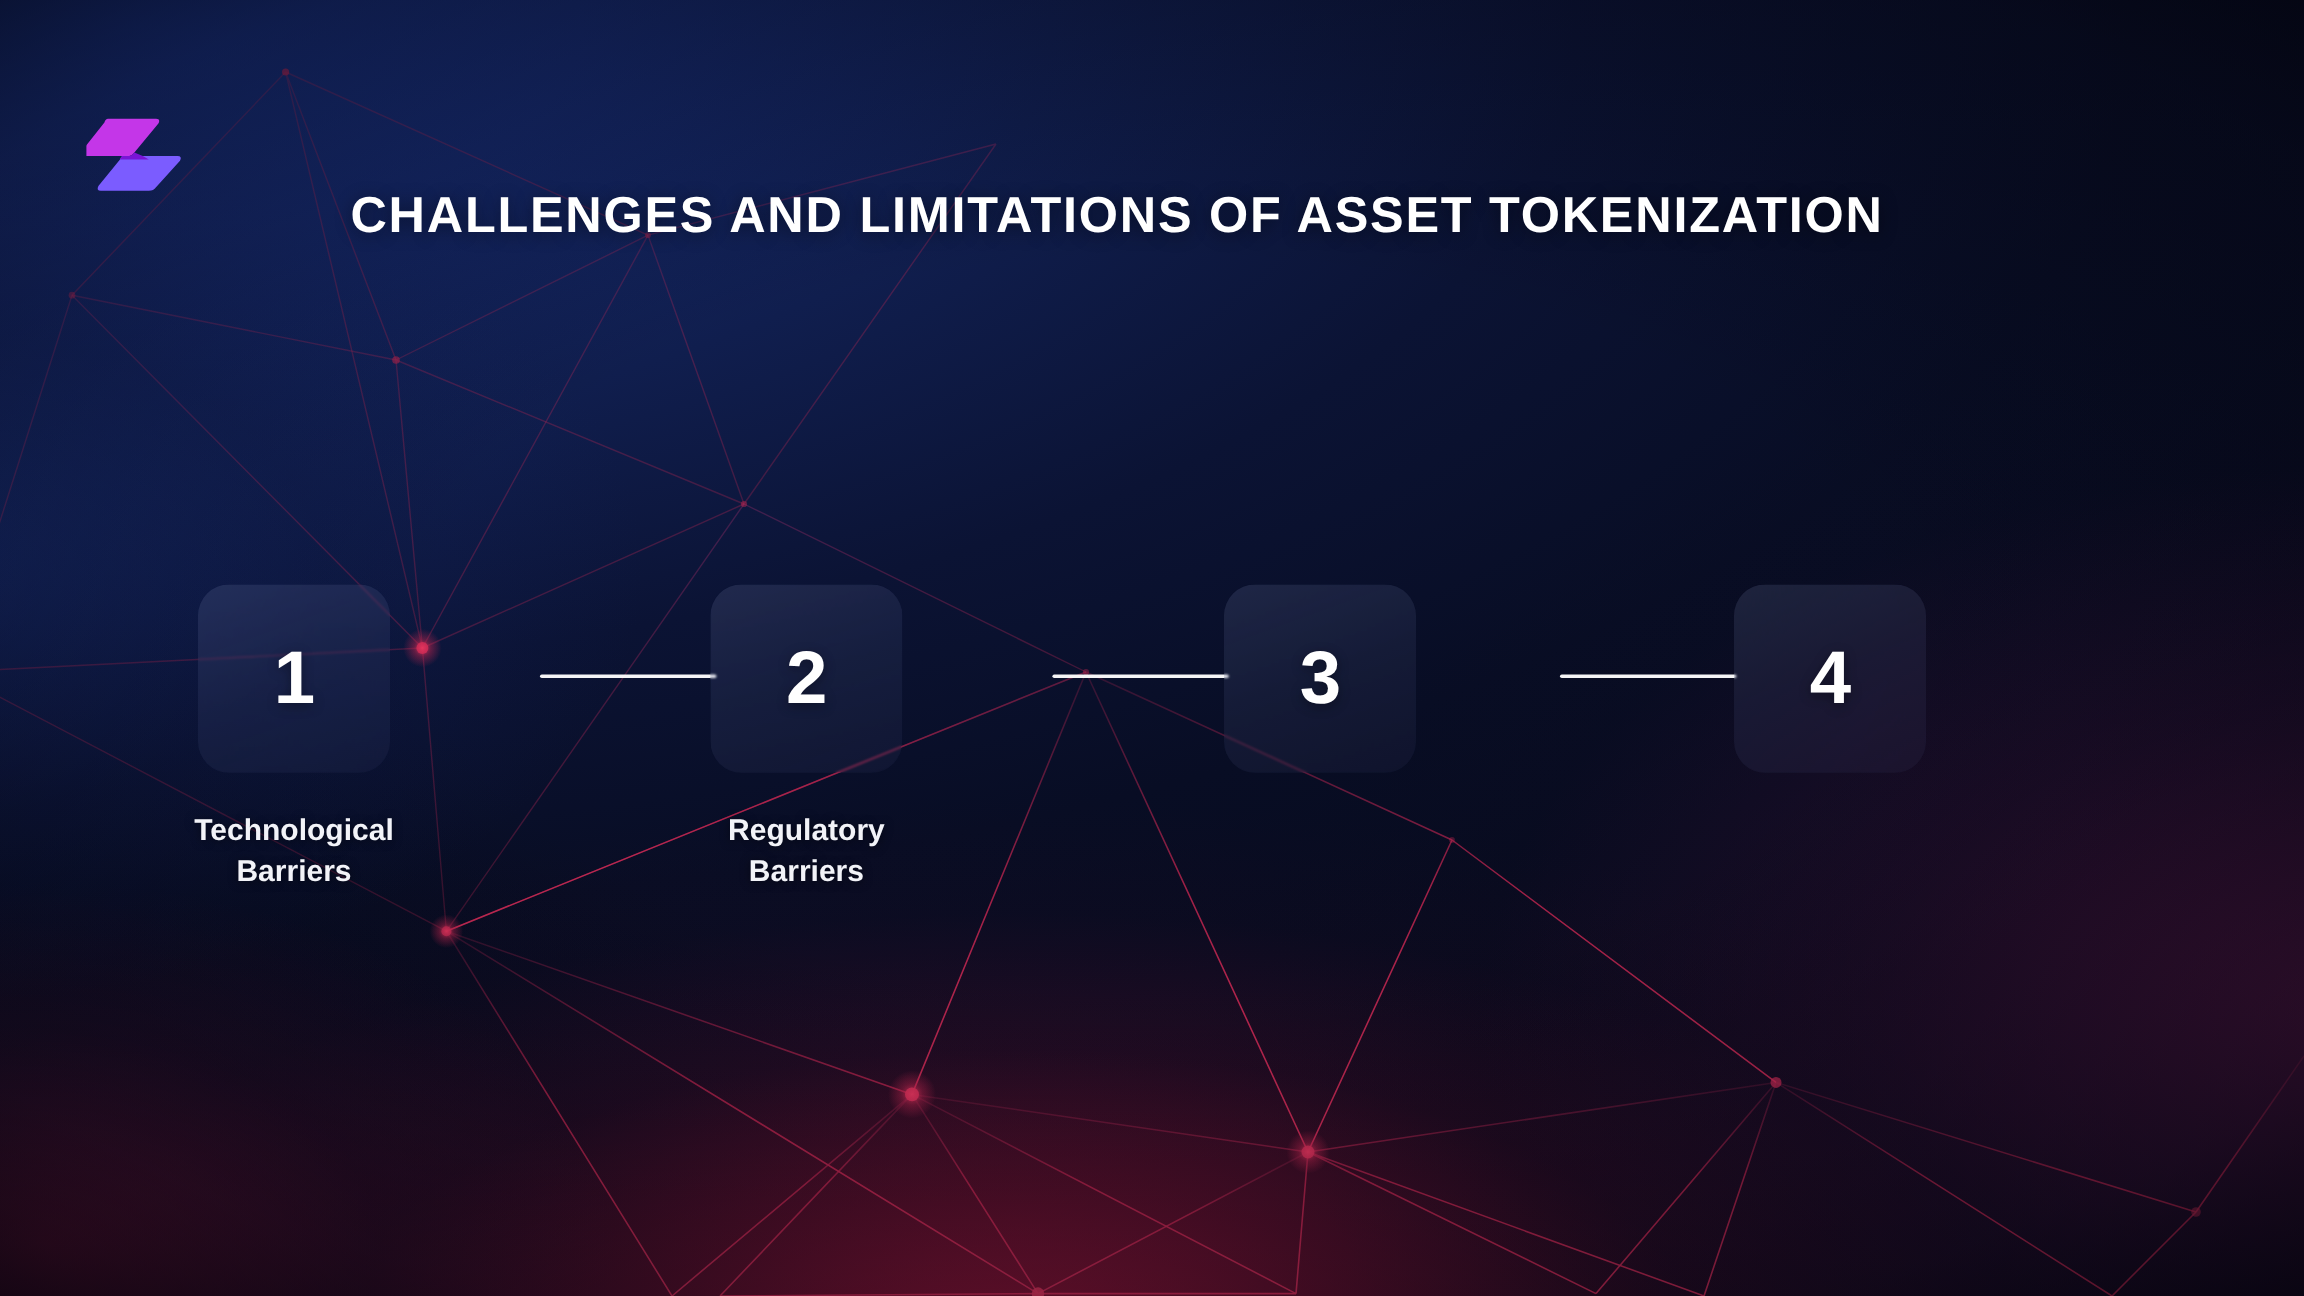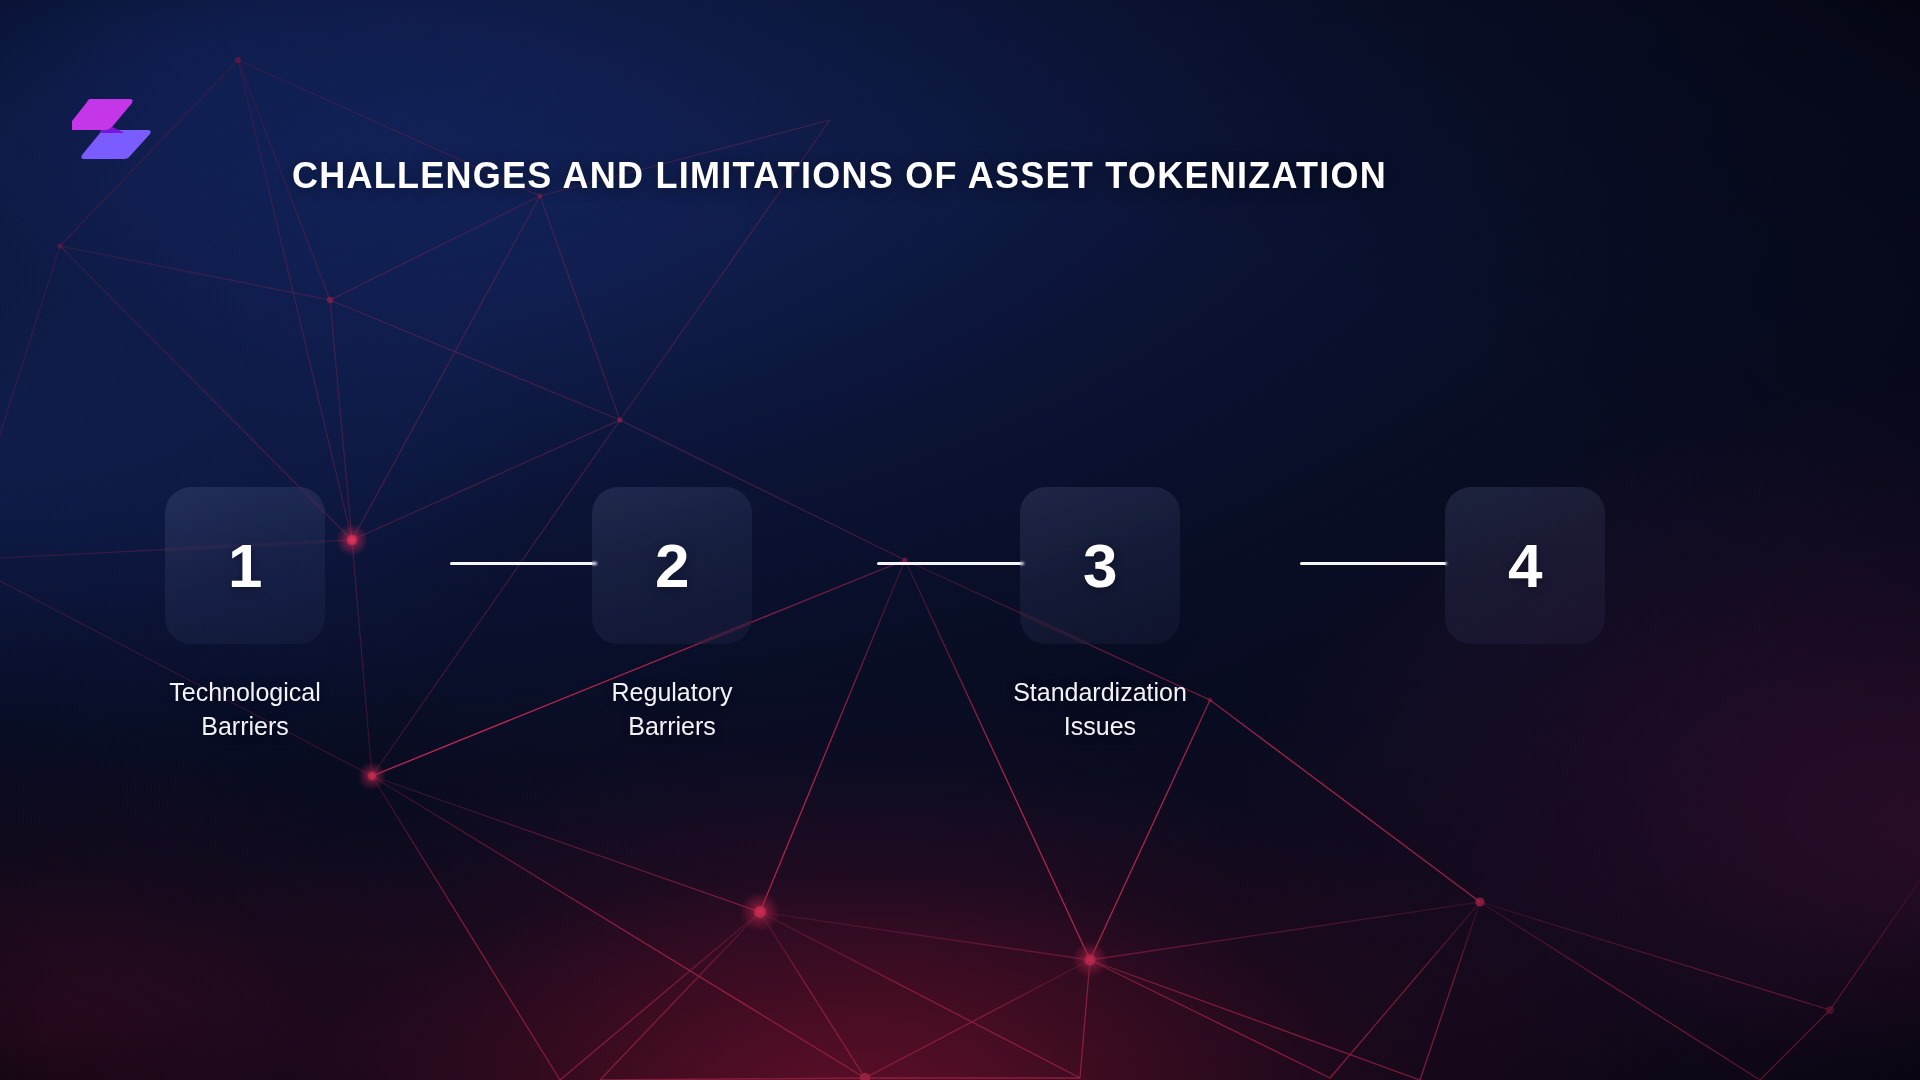--- a/index.html
+++ b/index.html
@@ -54,21 +54,21 @@
     position:absolute; left:72px; top:98px;
     width:84px; height:62px;
   }
   .logo svg { width:100%; height:100%; display:block; }
 
   
   .title {
     position:absolute;
     left:292px; top:155px;
     width:1300px;
-    font-size:36px;
+    font-size:42px;
     font-weight:bold;
     letter-spacing:0.035em;
     color:#ffffff;
     white-space:nowrap;
     text-shadow:0 2px 14px rgba(0,0,0,0.45);
   }
 
   
   .steps {
     position:absolute;
@@ -103,21 +103,21 @@
     line-height:1;
     letter-spacing:-0.01em;
     text-shadow:0 2px 10px rgba(0,0,0,0.35);
   }
 
   .step-label {
     margin-top:31px;
     width:300px;
     text-align:center;
     font-size:25px;
-    font-weight:400;
+    font-weight:700;
     line-height:1.36;
     color:#f2f3f8;
     white-space:pre-line;
     text-shadow:0 1px 8px rgba(0,0,0,0.5);
   }
 
   
   .connector {
     position:absolute;
     top:75px;
@@ -237,22 +237,20 @@
       <div class="step-label">Regulatory
 Barriers</div>
     </div>
 
     <div class="connector" style="left:877px; width:147px;"></div>
 
     <div class="step" style="left:1000px;">
       <div class="step-box">
         <span class="step-num">3</span>
       </div>
-      <div class="step-label">Standardization
-Issues</div>
     </div>
 
     <div class="connector" style="left:1300px; width:147px;"></div>
 
     <div class="step" style="left:1425px;">
       <div class="step-box">
         <span class="step-num">4</span>
       </div>
     </div>
 

